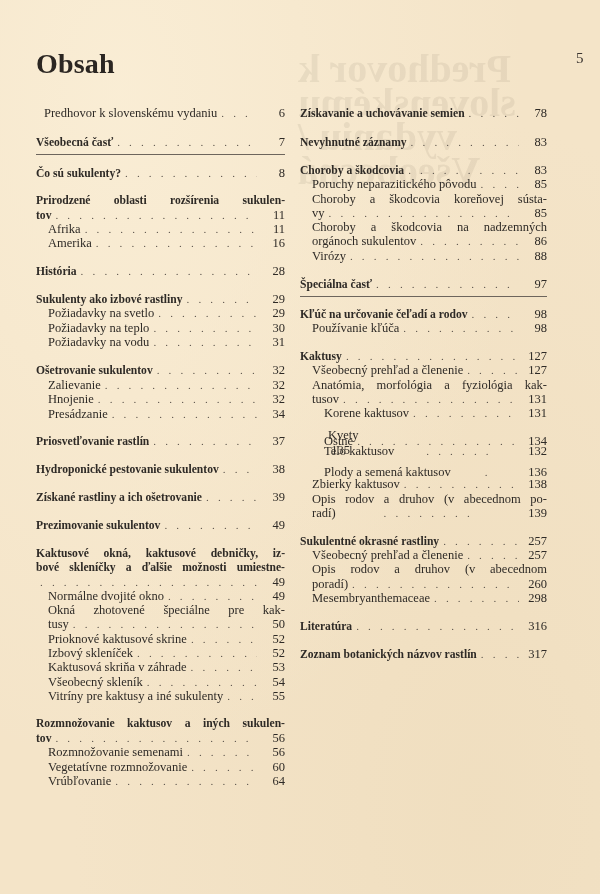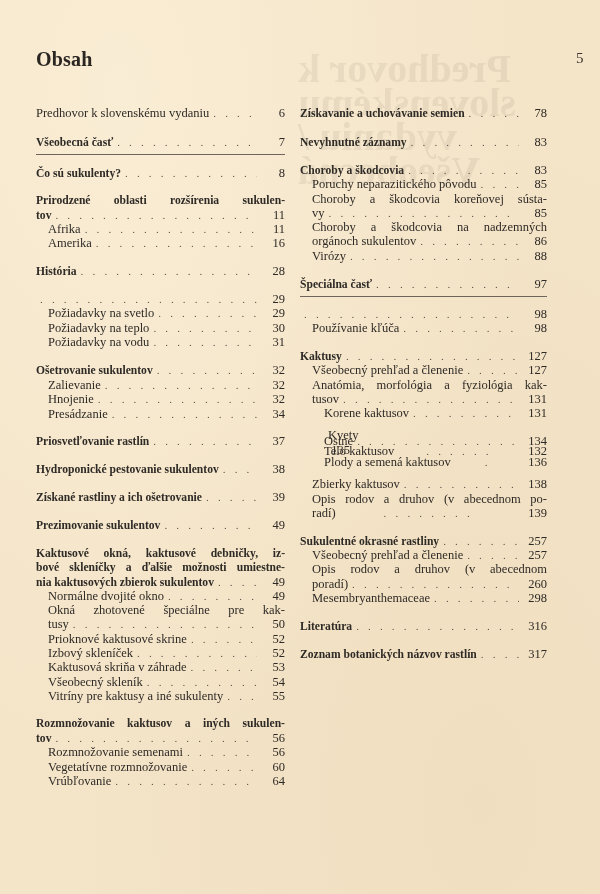--- a/index.html
+++ b/index.html
@@ -13,21 +13,21 @@
     color: #2e2a26;
   }
   .ghost {
     position: absolute; left: 298px; top: 52px; width: 300px;
     font-size: 40px; line-height: 34px; color: rgba(110,95,80,0.10);
     transform: scaleX(-1); text-align: right; font-weight: bold;
     pointer-events: none;
   }
   .title {
     position: absolute; left: 36px; top: 48px;
-    font-size: 20px; font-weight: bold; color: #2b2622; letter-spacing: 0.2px;
+    font-size: 28px; font-weight: bold; color: #2b2622; letter-spacing: 0.2px;
   }
   .page-number {
     position: absolute; left: 576px; top: 50px; font-size: 15px; color: #3a3430;
   }
   .col { position: absolute; top: 0; }
   .col.left { left: 36px; width: 249px; }
   .col.right { left: 300px; width: 247px; }
   .row {
     position: absolute; left: 0; right: 0; height: 15px;
     font-size: 12.5px; line-height: 15px; white-space: nowrap;
@@ -50,21 +50,21 @@
 </style>
 </head>
 <body>
 
 <div class="ghost">Predhovor k slovenskému vydaniu / Všeobecná</div>
 
 <div class="title">Obsah</div>
 <div class="page-number">5</div>
 
 <div class="col left" id="col-left">
-    <div class="row" style="top: 106px;">
+    <div class="row" style="top: 106px; margin-left: 8px;">
       <span class="t">Predhovor k slovenskému vydaniu</span>
       <span class="dots"></span>
       <span class="p">6</span>
     </div>
     <div class="row bold" style="top: 135px;">
       <span class="t">Všeobecná časť</span>
       <span class="dots"></span>
       <span class="p">7</span>
     </div>
     <div class="row bold" style="top: 166px;">
@@ -87,20 +87,21 @@
       <span class="t">Amerika</span>
       <span class="dots"></span>
       <span class="p">16</span>
     </div>
     <div class="row bold" style="top: 264px;">
       <span class="t">História</span>
       <span class="dots"></span>
       <span class="p">28</span>
     </div>
     <div class="row bold" style="top: 292px;">
+      <span class="t">Sukulenty ako izbové rastliny</span>
       <span class="dots"></span>
       <span class="p">29</span>
     </div>
     <div class="row l1" style="top: 306px;">
       <span class="t">Požiadavky na svetlo</span>
       <span class="dots"></span>
       <span class="p">29</span>
     </div>
     <div class="row l1" style="top: 321px;">
       <span class="t">Požiadavky na teplo</span>
@@ -148,21 +149,20 @@
       <span class="p">39</span>
     </div>
     <div class="row bold" style="top: 518px;">
       <span class="t">Prezimovanie sukulentov</span>
       <span class="dots"></span>
       <span class="p">49</span>
     </div>
     <div class="row bold justify" style="top: 546px;"><span class="t">Kaktusové okná, kaktusové debničky, iz-</span></div>
     <div class="row bold justify" style="top: 560px;"><span class="t">bové skleníčky a ďalšie možnosti umiestne-</span></div>
     <div class="row bold" style="top: 575px;">
-      <span class="t">nia kaktusových zbierok sukulentov</span>
       <span class="dots"></span>
       <span class="p">49</span>
     </div>
     <div class="row l1" style="top: 589px;">
       <span class="t">Normálne dvojité okno</span>
       <span class="dots"></span>
       <span class="p">49</span>
     </div>
     <div class="row l1 justify" style="top: 603px;"><span class="t">Okná zhotovené špeciálne pre kak-</span></div>
     <div class="row l1" style="top: 617px;">
@@ -255,20 +255,21 @@
       <span class="t">Virózy</span>
       <span class="dots"></span>
       <span class="p">88</span>
     </div>
     <div class="row bold" style="top: 277px;">
       <span class="t">Špeciálna časť</span>
       <span class="dots"></span>
       <span class="p">97</span>
     </div>
     <div class="row bold" style="top: 307px;">
+      <span class="t">Kľúč na určovanie čeľadí a rodov</span>
       <span class="dots"></span>
       <span class="p">98</span>
     </div>
     <div class="row l1" style="top: 321px;">
       <span class="t">Používanie kľúča</span>
       <span class="dots"></span>
       <span class="p">98</span>
     </div>
     <div class="row bold" style="top: 349px;">
       <span class="t">Kaktusy</span>
@@ -299,21 +300,21 @@
     <div class="row l2" style="top: 434px;">
       <span class="t">Ostne</span>
       <span class="dots"></span>
       <span class="p">134</span>
     </div>
     <div class="row l2" style="top: 428px; flex-direction: column;">
       <span class="t">Kvety</span>
       <span class="dots"></span>
       <span class="p">135</span>
     </div>
-    <div class="row l2" style="top: 455px; gap: 30px;">
+    <div class="row l2" style="top: 465px; gap: 30px;">
       <span class="t">Plody a semená kaktusov</span>
       <span class="dots"></span>
       <span class="p">136</span>
     </div>
     <div class="row l1" style="top: 477px;">
       <span class="t">Zbierky kaktusov</span>
       <span class="dots"></span>
       <span class="p">138</span>
     </div>
     <div class="row l1 justify" style="top: 492px;"><span class="t">Opis rodov a druhov (v abecednom po-</span></div>

